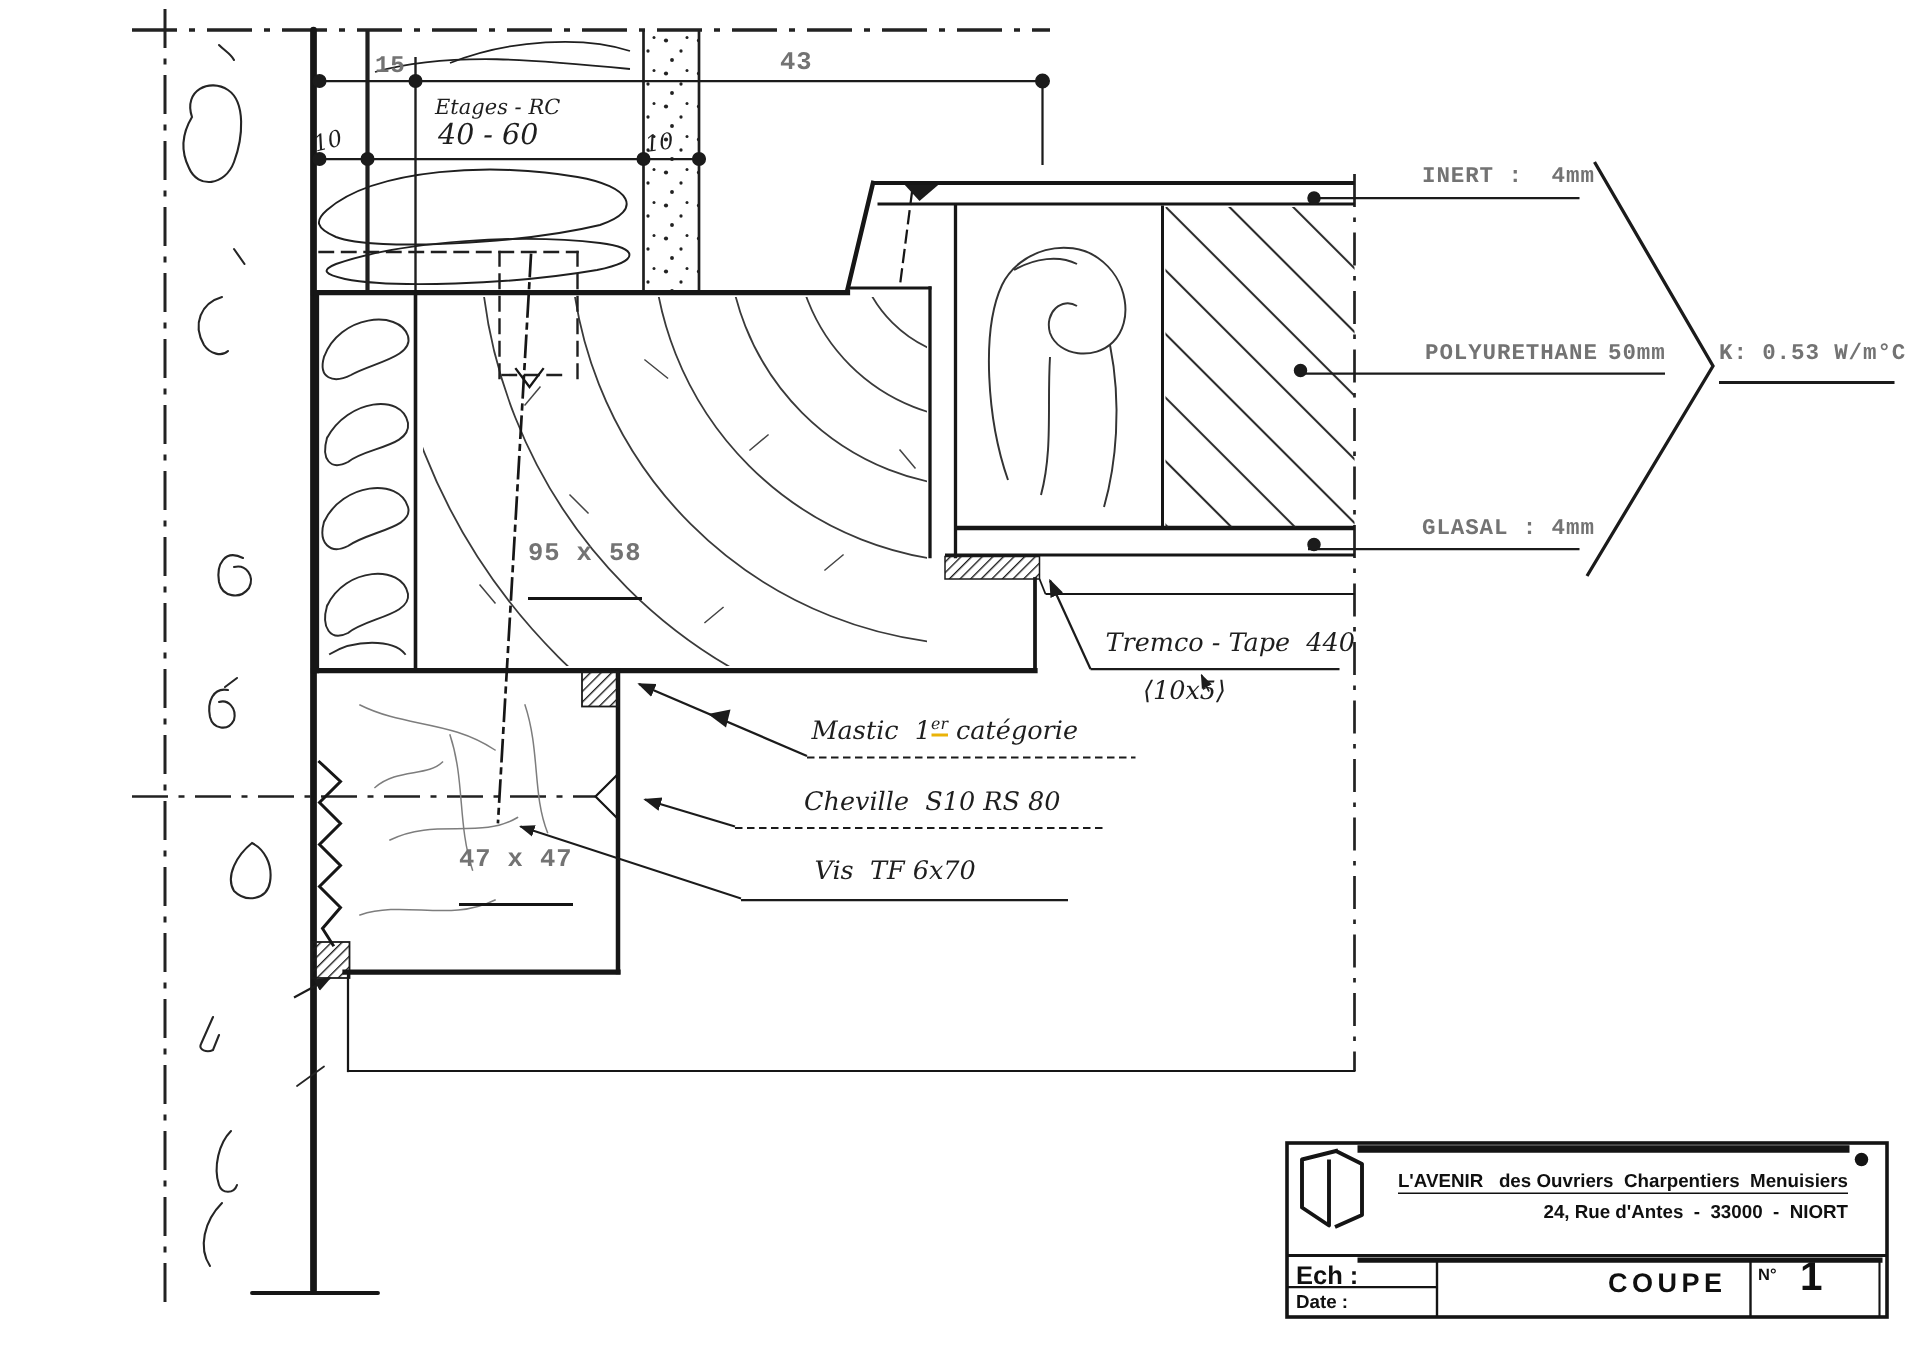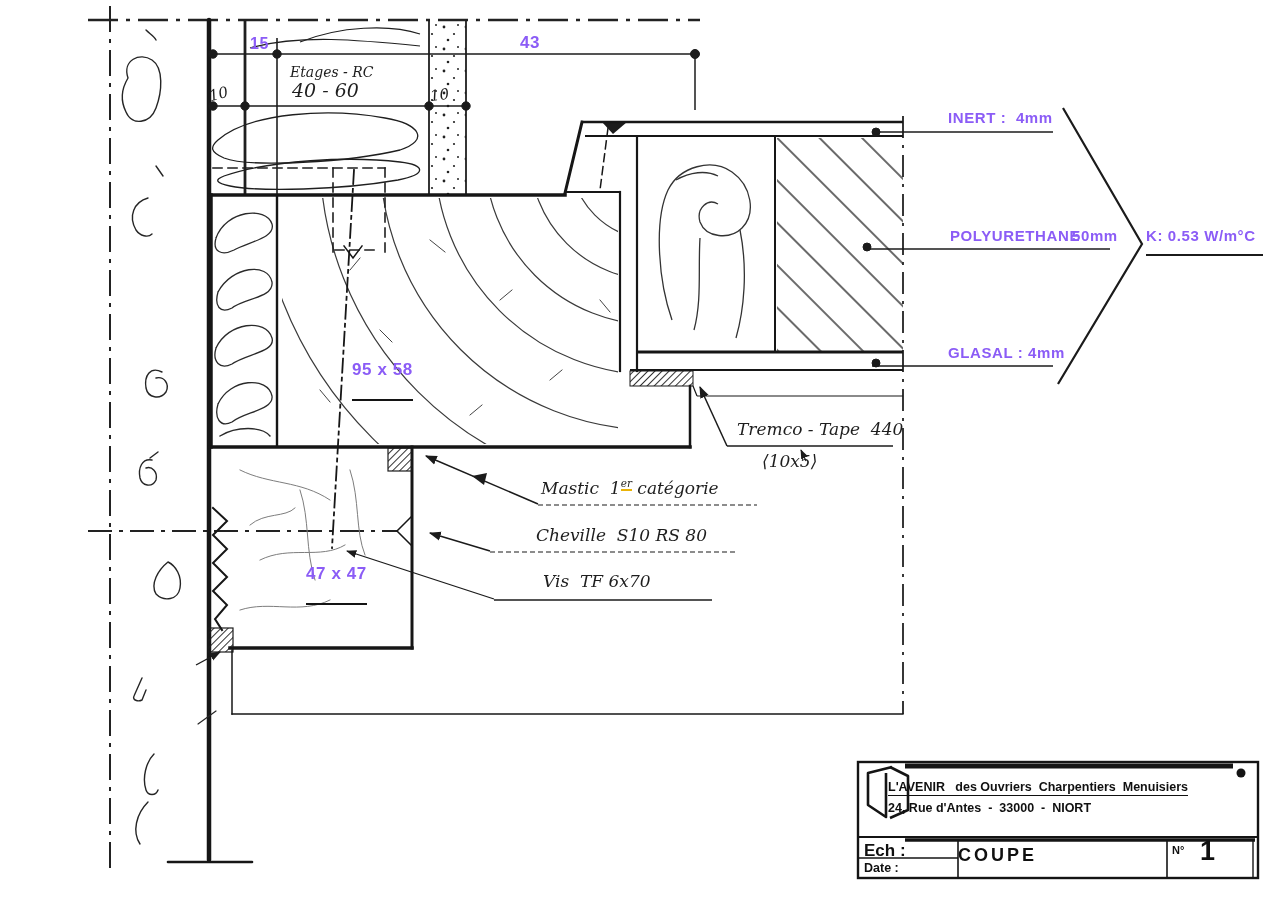--- a/index.html
+++ b/index.html
@@ -1,24 +1,24 @@
 <!DOCTYPE html>
 <html><head>
 <meta charset="utf-8">
 <style>
   html,body{margin:0;padding:0;background:#e8e8e8}
   #sheet{position:relative;width:1280px;height:904px;background:#ffffff;overflow:hidden;
          font-family:"Liberation Sans",sans-serif;color:#1b1b1b}
   #art{position:absolute;left:0;top:0;z-index:0}
-  .lbl{position:absolute;z-index:2;font-family:Liberation Sans, sans-serif;font-weight:bold;
-       letter-spacing:.6px;white-space:pre;color:#8b5cf6}
+  .lbl{position:absolute;z-index:2;font-family:Liberation Mono, monospace;font-weight:bold;
+       letter-spacing:.6px;white-space:pre;color:#737373}
   .hand{position:absolute;z-index:2;font-family:"DejaVu Serif",serif;font-style:italic;
         white-space:pre;color:#1e1e1e}
   .u2{border-bottom:2.5px solid #141414;padding-bottom:19px}
-  .ctr{text-align:left}
+  .ctr{text-align:right}
   .sup{vertical-align:super;font-size:.62em;border-bottom:2px solid #eab308}
   .tb{position:absolute;z-index:2;font-weight:bold;white-space:pre;color:#101010}
 </style>
 </head>
 <body>
 
 <div id="sheet">
 
 <svg id="art" width="1280" height="904" viewBox="0 0 1280 904">
   <defs>

